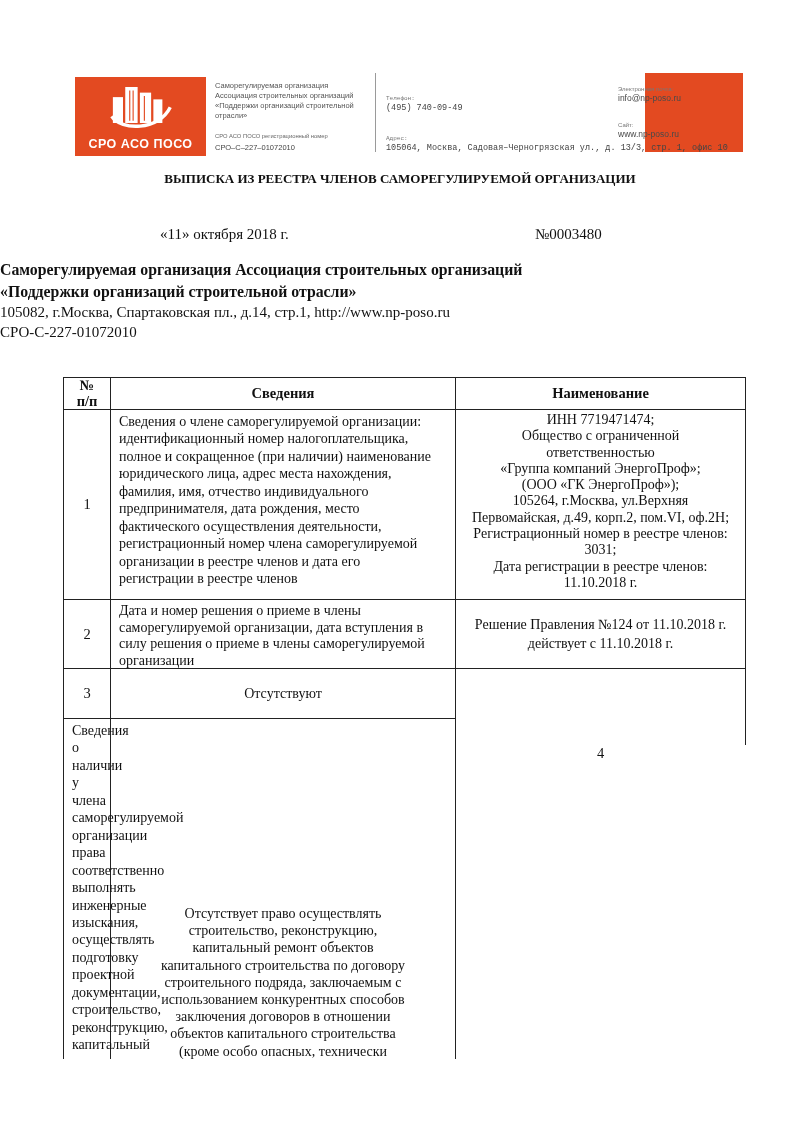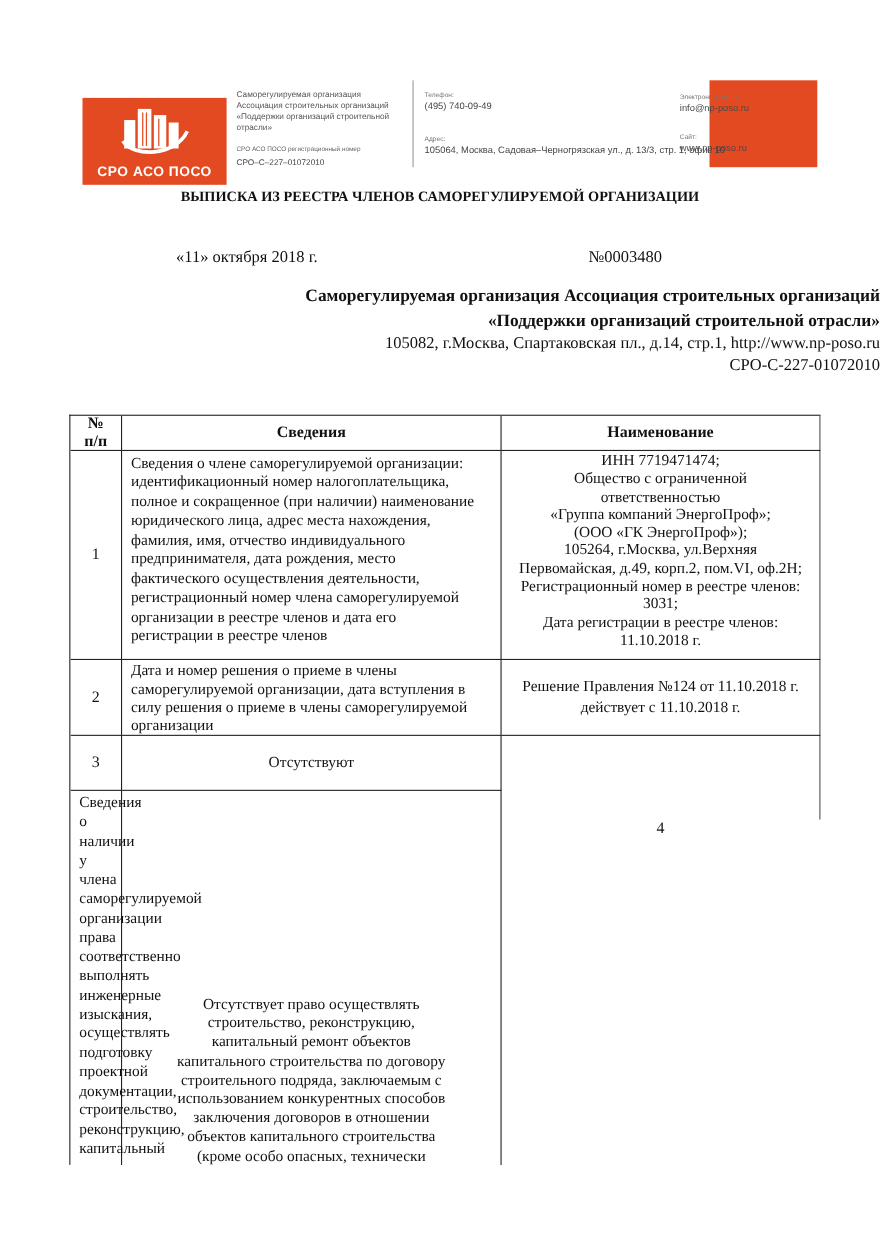--- a/index.html
+++ b/index.html
@@ -4,54 +4,54 @@
 <style>
   html,body { margin:0; padding:0; background:#888; }
   .page {
     position:relative; width:800px; height:1131px; margin:0 auto;
     background:#fff; overflow:hidden;
     font-family:"Liberation Serif", serif; color:#111;
   }
   
   .letterhead { position:absolute; left:75px; top:73px; width:668px; height:79px; }
   .logo-box {
-    position:absolute; left:0; top:16px; width:131px; height:79px;
+    position:absolute; left:0; top:4px; width:131px; height:79px;
     background:var(--accent); overflow:hidden;
   }
   .logo-icon { position:absolute; left:50%; top:3px; transform:translateX(-50%); }
   .logo-text {
     position:absolute; left:0; right:0; bottom:5px; text-align:center;
     color:#fff; font-family:"Liberation Sans", sans-serif; font-weight:bold;
     font-size:12.5px; letter-spacing:0.5px;
   }
   .org-block {
     position:absolute; left:140px; top:8px; width:168px;
     font-family:"Liberation Sans", sans-serif; font-size:7.5px; line-height:10px; color:#555;
   }
   .org-reg-label { margin-top:10px; font-size:5.8px; color:#666; }
   .org-reg-number { margin-top:2px; font-size:7.5px; color:#444; }
   .lh-divider { position:absolute; left:300px; top:0; width:1px; height:79px; background:#9a9a9a; }
-  .contact-block { position:absolute; left:311px; top:10px; width:300px; z-index:3;
-    font-family:Liberation Sans, sans-serif; color:#444; }
+  .contact-block { position:absolute; left:311px; top:22px; width:300px; z-index:3;
+    font-family:Liberation Mono, monospace; color:#444; }
   .tiny-label { font-size:6px; color:#777; line-height:8px; }
   .contact-value { font-size:8.5px; line-height:11px; white-space:nowrap; }
   .addr-block { margin-top:21px; }
   .red-square { position:absolute; left:570px; top:0; width:98px; height:79px; background:var(--accent); z-index:1; }
   .email-block { position:absolute; left:543px; top:12px; width:120px; z-index:2;
     font-family:"Liberation Sans", sans-serif; color:#4a4a4a; }
   .site-block { margin-top:17px; }
   
   .doc-title {
     position:absolute; top:166px; left:110px; width:580px;
     text-align:center; font-weight:bold; font-size:13px; line-height:25px;
   }
   .date-row { position:absolute; top:226px; left:0; width:800px; height:20px; font-size:15px; }
   .doc-date { position:absolute; left:160px; }
   .doc-number { position:absolute; left:535px; }
-  .org-info { position:absolute; top:259px; left:0; width:800px; text-align:right; }
+  .org-info { position:absolute; top:259px; left:0; width:800px; text-align:left; }
   .org-info .b-line { font-weight:bold; font-size:15.8px; line-height:22px; }
   .org-info .r-line { font-size:15px; line-height:19.5px; }
   
   .rtable {
     position:absolute; left:63px; top:377px; width:682px; height:681px;
     display:grid; grid-template-columns:47px 345px 290px;
     grid-template-rows:32px 190px 69px 50px auto;
     border-top:1px solid #222; border-left:1px solid #222;
     overflow:hidden; font-size:14px;
   }

